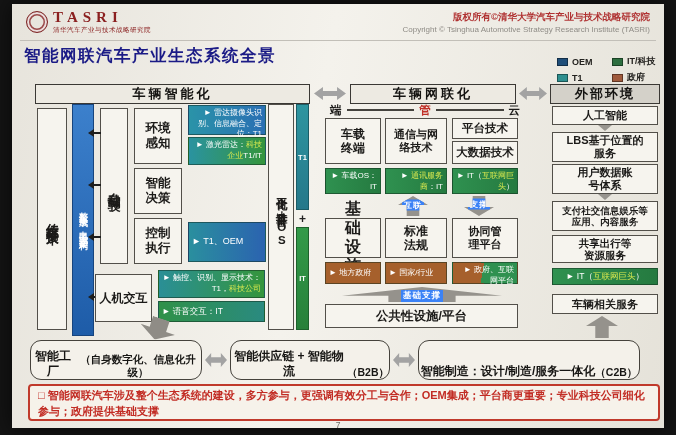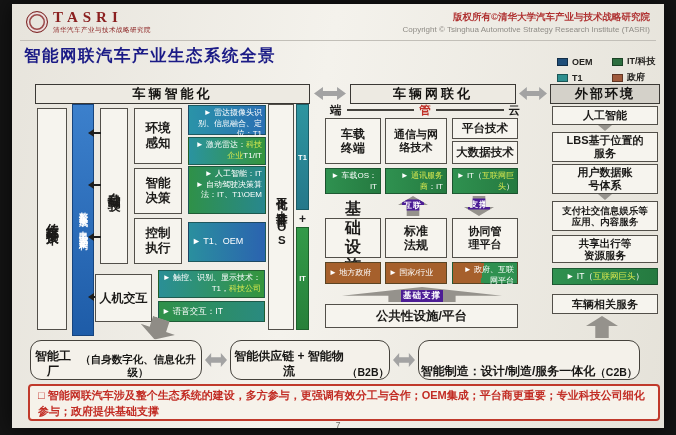--- a/index.html
+++ b/index.html
@@ -27,21 +27,21 @@
                   border-right:6px solid #1e1e1e;border-top:4px solid transparent;border-bottom:4px solid transparent}
   .tridown{position:absolute;background:#98958f;clip-path:polygon(0 0,100% 0,50% 100%)}
   .aup{position:absolute;background:#95928c;
        clip-path:polygon(50% 0,100% 45%,71% 45%,71% 100%,29% 100%,29% 45%,0 45%)}
   .adown{position:absolute;background:#95928c;
          clip-path:polygon(29% 0,71% 0,71% 55%,100% 55%,50% 100%,0 55%,29% 55%)}
   .baseup{position:absolute;background:#95928c;
           clip-path:polygon(50% 0,100% 58%,71% 58%,71% 100%,29% 100%,29% 58%,0 58%)}
   .bigdown{position:absolute;background:#8f8c86;
            clip-path:polygon(26% 0,74% 0,74% 52%,100% 52%,50% 100%,0 52%,26% 52%)}
-  .alabel{position:absolute;left:50%;top:46%;transform:translate(-50%,-50%);background:#4c1d95;
+  .alabel{position:absolute;left:50%;top:46%;transform:translate(-50%,-50%);background:#3b82f6;
           color:#fff;font-size:8px;font-weight:700;padding:0 2px;white-space:nowrap;letter-spacing:1px}
   .rbox{position:absolute;border:1.6px solid #45423c;background:#f4f1ea;border-radius:11px;
         display:flex;flex-direction:row;align-items:flex-end;justify-content:center;
         font-weight:700;color:#17161.4;color:#171614;text-align:center;line-height:1.25}
   .legrow{display:flex;align-items:center;margin-bottom:3px}
   .sw{width:11px;height:8px;margin-right:4px;border:0.5px solid rgba(0,0,0,.4)}
   .leglab{font-size:9px;font-weight:700;color:#23221f;width:40px;text-align:left}
 </style>
 </head>
 <body>
@@ -90,24 +90,20 @@
   <div class="larrow" style="left:82px;top:128px;width:7px"></div>
   <div class="larrow" style="left:82px;top:180px;width:7px"></div>
   <div class="larrow" style="left:82px;top:232px;width:7px"></div>
   <div class="larrow" style="left:82px;top:292px;width:7px"></div>
 
   <div class="box" style="left:122px;top:104px;width:48px;height:56px;font-size:12.5px;padding:0 8px">环境感知</div>
   <div class="tag" style="left:176px;top:101px;width:78px;height:30px;background:linear-gradient(90deg,#2a93a8,#2a6fb4)">► 雷达摄像头识别、信息融合、定位：T1</div>
   <div class="tag" style="left:176px;top:133px;width:78px;height:28px;background:linear-gradient(90deg,#2a93a0,#35953c)"><span>► 激光雷达：</span><span class="hl">科技企业</span><span>T1/IT</span></div>
 
   <div class="box" style="left:122px;top:164px;width:48px;height:46px;font-size:12.5px;padding:0 8px">智能决策</div>
-  <div class="tag" style="left:176px;top:162px;width:78px;height:48px;background:linear-gradient(90deg,#2f9148,#28878e)">
-    <div>► 人工智能：IT</div>
-    <div>► 自动驾驶决策算法：IT、T1\OEM</div>
-  </div>
 
   <div class="box" style="left:122px;top:214px;width:48px;height:46px;font-size:12.5px;padding:0 8px">控制执行</div>
   <div class="tag" style="left:176px;top:218px;width:78px;height:40px;background:linear-gradient(90deg,#2a8f9e,#2b63b0);display:flex;align-items:center;font-size:9px">► T1、OEM</div>
 
   <div class="box" style="left:83px;top:270px;width:57px;height:48px;font-size:12px">人机交互</div>
   <div class="tag" style="left:146px;top:266px;width:107px;height:28px;background:linear-gradient(90deg,#2a8f96,#35953c)"><span>► 触控、识别、显示技术：T1，</span><span class="hl">科技公司</span></div>
   <div class="tag" style="left:146px;top:297px;width:107px;height:21px;background:linear-gradient(90deg,#2f9148,#2a8a80);display:flex;align-items:center;font-size:8.5px">► 语音交互：IT</div>
 
   <div class="box vbox" style="left:256px;top:100px;width:26px;height:226px;font-size:11.5px;letter-spacing:1px">平台化：计算平台+OS</div>
   <div class="abs" style="left:284px;top:100px;width:13px;height:106px;background:linear-gradient(180deg,#2e95a0,#25788a);border:1px solid #1b5c66;display:flex;align-items:center;justify-content:center;color:#fff;font-size:7.5px;font-weight:700">T1</div>

